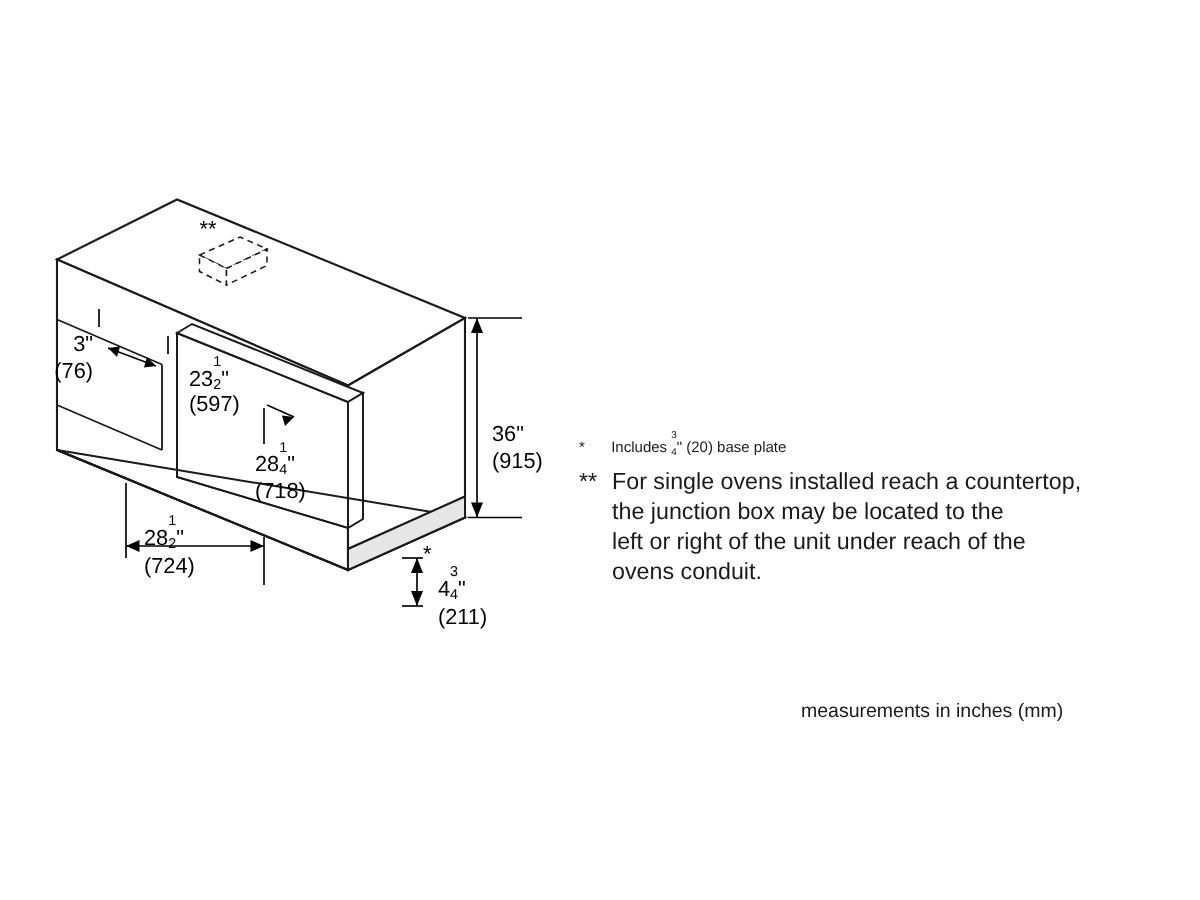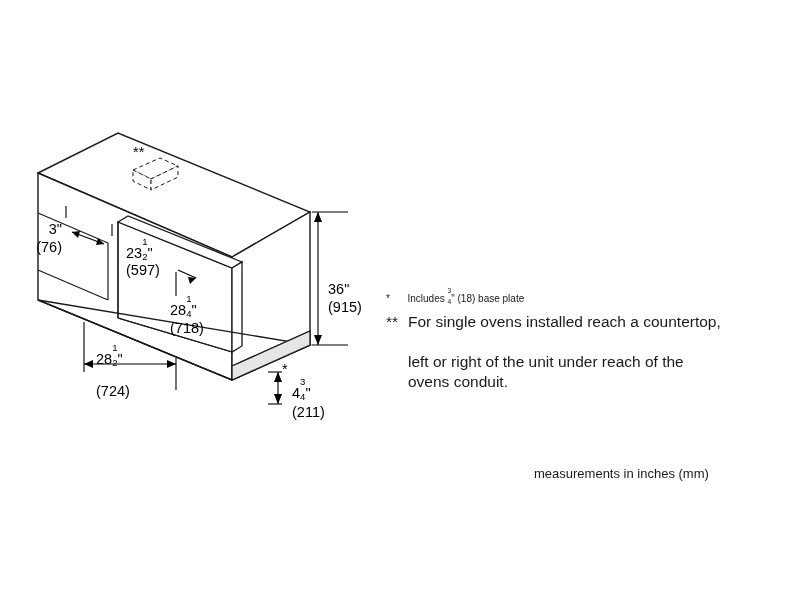--- a/index.html
+++ b/index.html
@@ -197,41 +197,41 @@
     <div style="margin-top:0;">(597)</div>
   </div>
 
   <div style="position:absolute; left:170px; top:297px; font-size:14.5px; line-height:17px;">
     <span class="frac-inline"><span>28</span><span class="frac"><span class="num">1</span><span class="den">4</span></span><span>"</span></span>
     <div style="margin-top:1px;">(718)</div>
   </div>
 
   <div style="position:absolute; left:96px; top:346px; font-size:14.5px; line-height:17px;">
     <span class="frac-inline"><span>28</span><span class="frac"><span class="num">1</span><span class="den">2</span></span><span>"</span></span>
-    <div style="margin-top:15px;">(724)</div>
+    <div style="margin-top:2px;">(724)</div>
   </div>
 
   <div style="position:absolute; left:292px; top:380px; font-size:14.5px; line-height:17px;">
     <span class="frac-inline"><span>4</span><span class="frac"><span class="num">3</span><span class="den">4</span></span><span>"</span></span>
     <div style="margin-top:2px;">(211)</div>
   </div>
 
   <div class="note-block note-1">
     <span>*</span>
     <span style="display:inline-block; width:12px;"></span>
     <span>Includes</span>
     <span class="frac-inline"><span class="frac"><span class="num">3</span><span class="den">4</span></span><span>"</span></span>
-    <span>(18) base plate</span>
+    <span>(20) base plate</span>
   </div>
 
   <div class="note-block note-2">
     <span class="marker">**</span>
     <span class="body">
       <span>For single ovens installed reach a countertop,</span><br>
-      <br>
+      <span>the junction box may be located to the</span><br>
       <span>left or right of the unit under reach of the</span><br>
       <span>ovens conduit.</span>
     </span>
   </div>
 
   <div class="units">measurements in inches (mm)</div>
 
 </div>
 
 </body></html>

